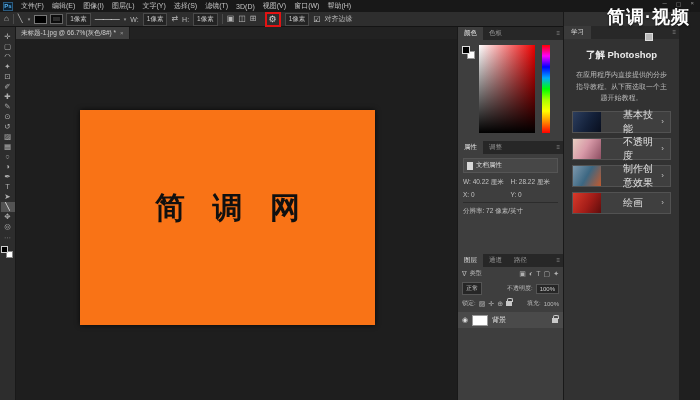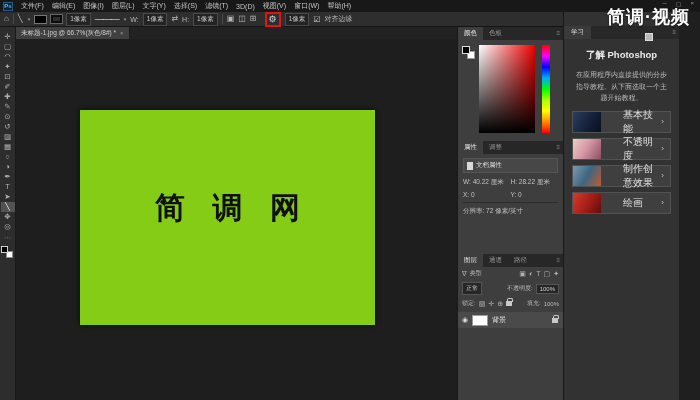--- a/index.html
+++ b/index.html
@@ -42,21 +42,21 @@
   .tool { width:14px; height:10px; display:flex; align-items:center; justify-content:center;
     font-size:7.5px; color:#b0b0b0; line-height:1; }
   .tool.selected { background:#535353; color:#f0f0f0; }
   .tool-more { color:#9a9a9a; font-size:7px; margin-top:2px; }
   .fgbg { position:relative; width:13px; height:13px; margin-top:4px; }
   .fgbg .bg { position:absolute; left:5px; top:5px; width:7px; height:7px; background:#fff; border:1px solid #888; }
   .fgbg .fg { position:absolute; left:0; top:0; width:7px; height:7px; background:#000; border:1px solid #cfcfcf; }
 
   
   .canvas { position:absolute; left:16px; top:39px; width:441px; height:361px; background:#1e1e1e; }
-  .document { position:absolute; left:64px; top:71px; width:295px; height:215px; background:#84cc16;
+  .document { position:absolute; left:64px; top:71px; width:295px; height:215px; background:#f97316;
     box-shadow:0 0 5px rgba(0,0,0,.8); }
   .doc-text { text-align:center; margin-top:78px; font-family:"Liberation Serif", serif; font-weight:bold;
     font-size:30px; color:#101010; letter-spacing:10px; padding-left:10px; }
 
   
   .rightcol { position:absolute; left:457px; top:27px; width:106px; height:373px; background:#2d2d2d;
     border-left:1px solid #191919; }
   .ptabs { height:13px; background:#272727; display:flex; align-items:flex-end; font-size:6.5px; color:#979797; position:relative; }
   .ptab { padding:2px 6px 2px; }
   .ptab.active { background:#3e3e3e; color:#e4e4e4; }

